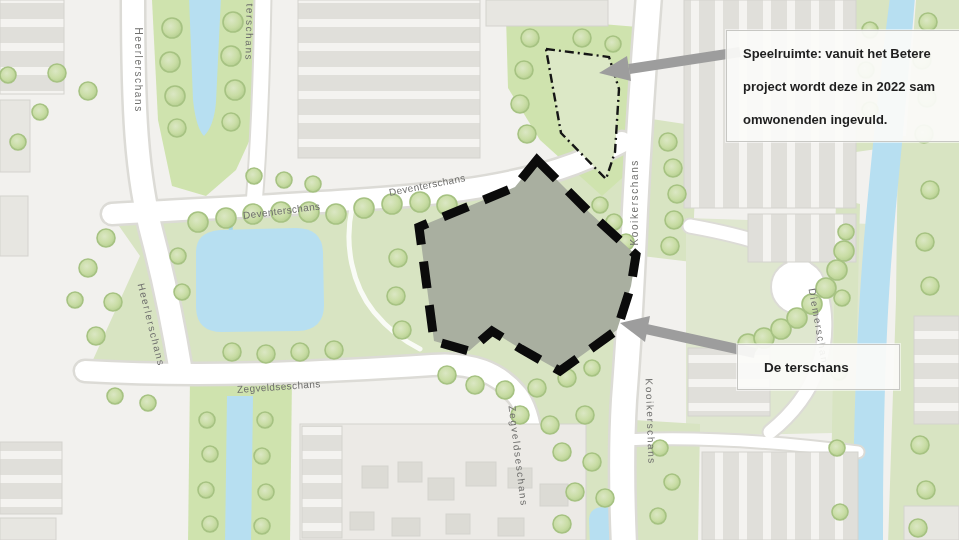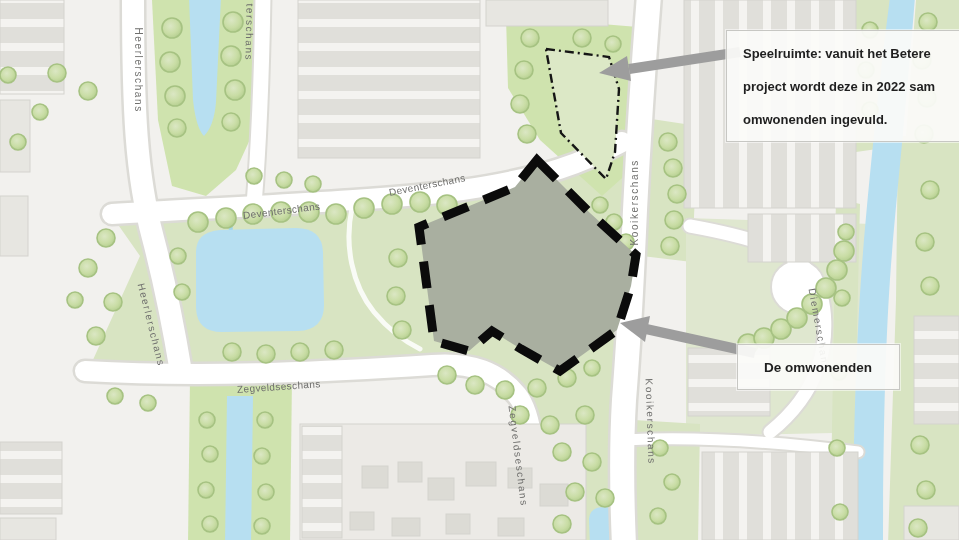--- a/index.html
+++ b/index.html
@@ -273,16 +273,16 @@
       <polygon points="620,323 645,342 650,316" fill="#9d9d9d"></polygon>
     </g>
   </svg>
 
   <div id="callout-speelruimte" class="callout">
     <div class="line">Speelruimte: vanuit het Betere</div>
     <div class="line">project wordt deze in 2022 sam</div>
     <div class="line">omwonenden ingevuld.</div>
   </div>
   <div id="callout-bouwruimte" class="callout">
-    <span>De omwonenden</span>
+    <span>De terschans</span>
   </div>
 
 </div>
 
 </body></html>

